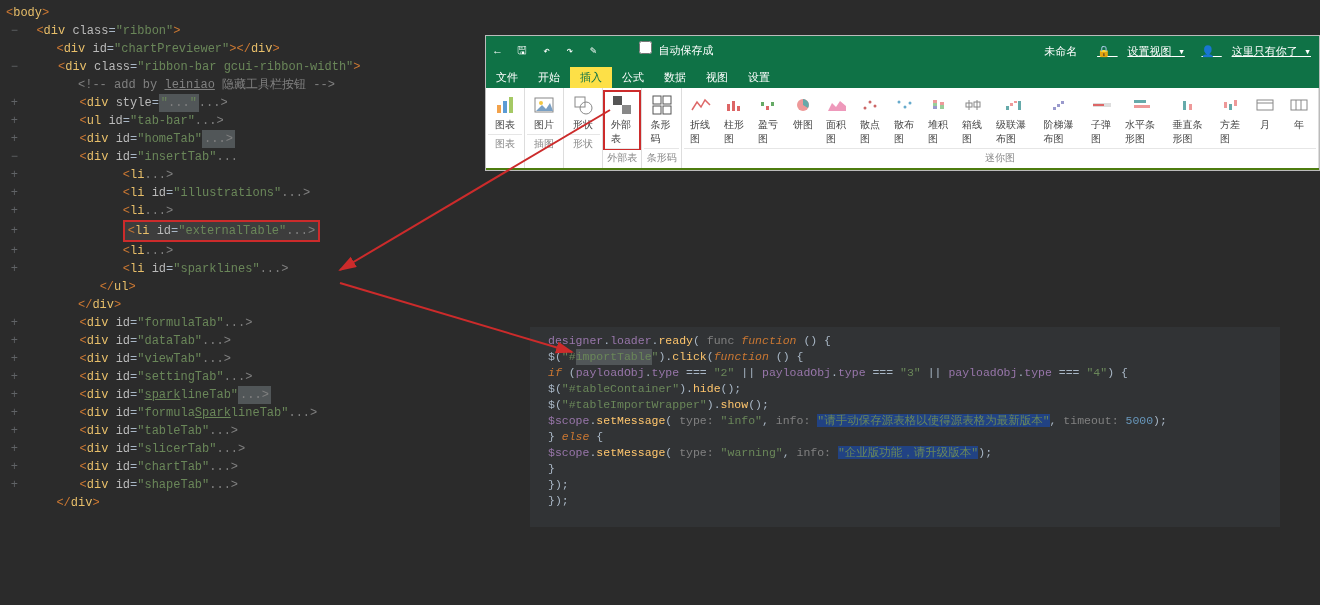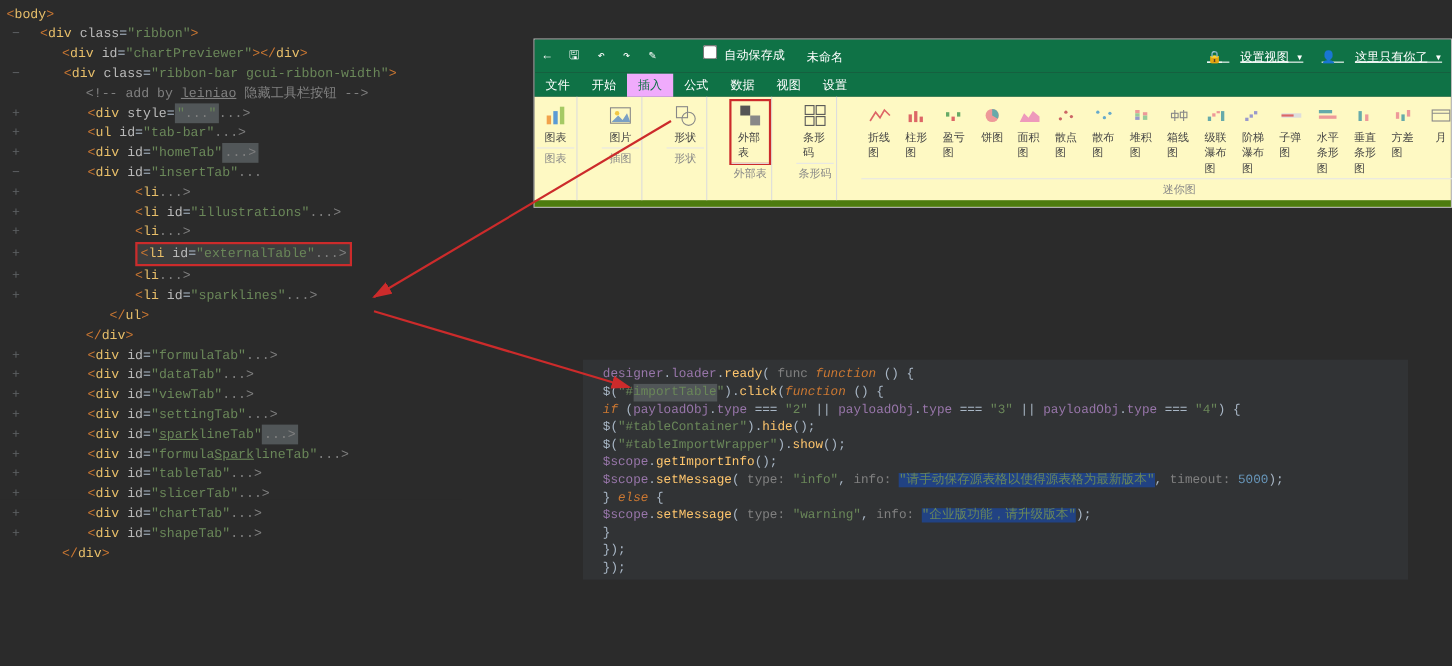--- a/index.html
+++ b/index.html
@@ -16,26 +16,26 @@
 .fold  { color: #808080; }
 .punct { color: #cc7832; }
 .hi-box { display:inline-block; border:2px solid #cc2b2b; padding:0 3px; background:#3d3d3d; }
 .caret-box { background:#515658; display:inline-block; padding:0 2px;}
 .underline { text-decoration: underline; }
 
 
 .ribbon-ui { position:absolute; left:485px; top:35px; width:835px; border:1px solid #bbb; }
 .titlebar { background:#0f7246; height:30px; color:#fff; display:flex; align-items:center; font-family:'Microsoft YaHei',sans-serif; font-size:11px; padding:0 8px; }
 .titlebar .lefticons span { margin-right:10px; }
-.titlebar .center { flex:1; text-align:left; }
+.titlebar .center { flex:1; text-align:right; }
 .titlebar .right span { margin-left:10px;text-decoration:underline; }
 .tabbar { background:#0f7246; height:22px; display:flex; align-items:flex-end; font-family:'Microsoft YaHei',sans-serif; font-size:11px; color:#fff; }
 .tabbar .t { padding:3px 10px; cursor:default;text-align:right;}
-.tabbar .t.active { background:#f0abfc; color:#0f7246; }
-.rib-body { background:#fef9c3; display:flex; border-bottom:6px solid #4d7c0f;gap:20px; }
+.tabbar .t.active { background:#fde047; color:#0f7246; }
+.rib-body { background:#ffffff; display:flex; border-bottom:2px solid #4d7c0f; }
 .rib-group { display:flex; flex-direction:column; align-items:center; border-right:1px solid #ddd; padding:4px 2px 2px 2px;}
 .rib-items { display:flex; }
 .rib-item { display:flex; flex-direction:column; align-items:center; padding:2px 6px; font-family:'Microsoft YaHei',sans-serif; font-size:10px; color:#444;}
 .rib-item .ic { width:22px; height:22px; display:flex; align-items:center; justify-content:center; margin-bottom:2px;}
 .rib-group .glabel { font-family:'Microsoft YaHei',sans-serif; font-size:10px; color:#888; padding:2px 0 1px 0; width:100%; text-align:center; border-top:1px solid #e6e6e6;}
 .rib-item.highlighted { outline:2px solid #cc2b2b; }
 
 
 .dark-code { position:absolute; left:530px; top:327px; width:750px; height:200px; background:#313335; color:#a9b7c6; padding:6px 8px 6px 18px; font-size:11.5px; line-height:16px; }
 .dark-code .kw { color:#cc7832; font-style: italic; }
@@ -356,21 +356,20 @@
       </div>
     </div>
 </div>
 
 <div class="dark-code">
 <div><span class="obj">designer</span>.<span class="obj">loader</span>.<span class="meth">ready</span>( <span class="param">func</span> <span class="kw">function</span> () {</div>
 <div>    $(<span class="str">"#</span><span class="target-box"><span class="str">importTable</span></span><span class="str">"</span>).<span class="meth">click</span>(<span class="kw">function</span> () {</div>
 <div>        <span class="kw">if</span> (<span class="obj">payloadObj</span>.<span class="obj">type</span> === <span class="str">"2"</span> || <span class="obj">payloadObj</span>.<span class="obj">type</span> === <span class="str">"3"</span> || <span class="obj">payloadObj</span>.<span class="obj">type</span> === <span class="str">"4"</span>) {</div>
 <div>            $(<span class="str">"#tableContainer"</span>).<span class="meth">hide</span>();</div>
 <div>            $(<span class="str">"#tableImportWrapper"</span>).<span class="meth">show</span>();</div>
-<div>            <span class="obj">$scope</span>.<span class="meth">getImportInfo</span>();</div>
 <div>            <span class="obj">$scope</span>.<span class="meth">setMessage</span>( <span class="param">type:</span> <span class="str">"info"</span>,  <span class="param">info:</span> <span class="gb">"请手动保存源表格以使得源表格为最新版本"</span>,  <span class="param">timeout:</span> <span class="num">5000</span>);</div>
 <div>        } <span class="kw">else</span> {</div>
 <div>            <span class="obj">$scope</span>.<span class="meth">setMessage</span>( <span class="param">type:</span> <span class="str">"warning"</span>,  <span class="param">info:</span> <span class="gb">"企业版功能，请升级版本"</span>);</div>
 <div>        }</div>
 <div>    });</div>
 <div>});</div>
 </div>
 
 <svg class="arrows">
   <defs>

